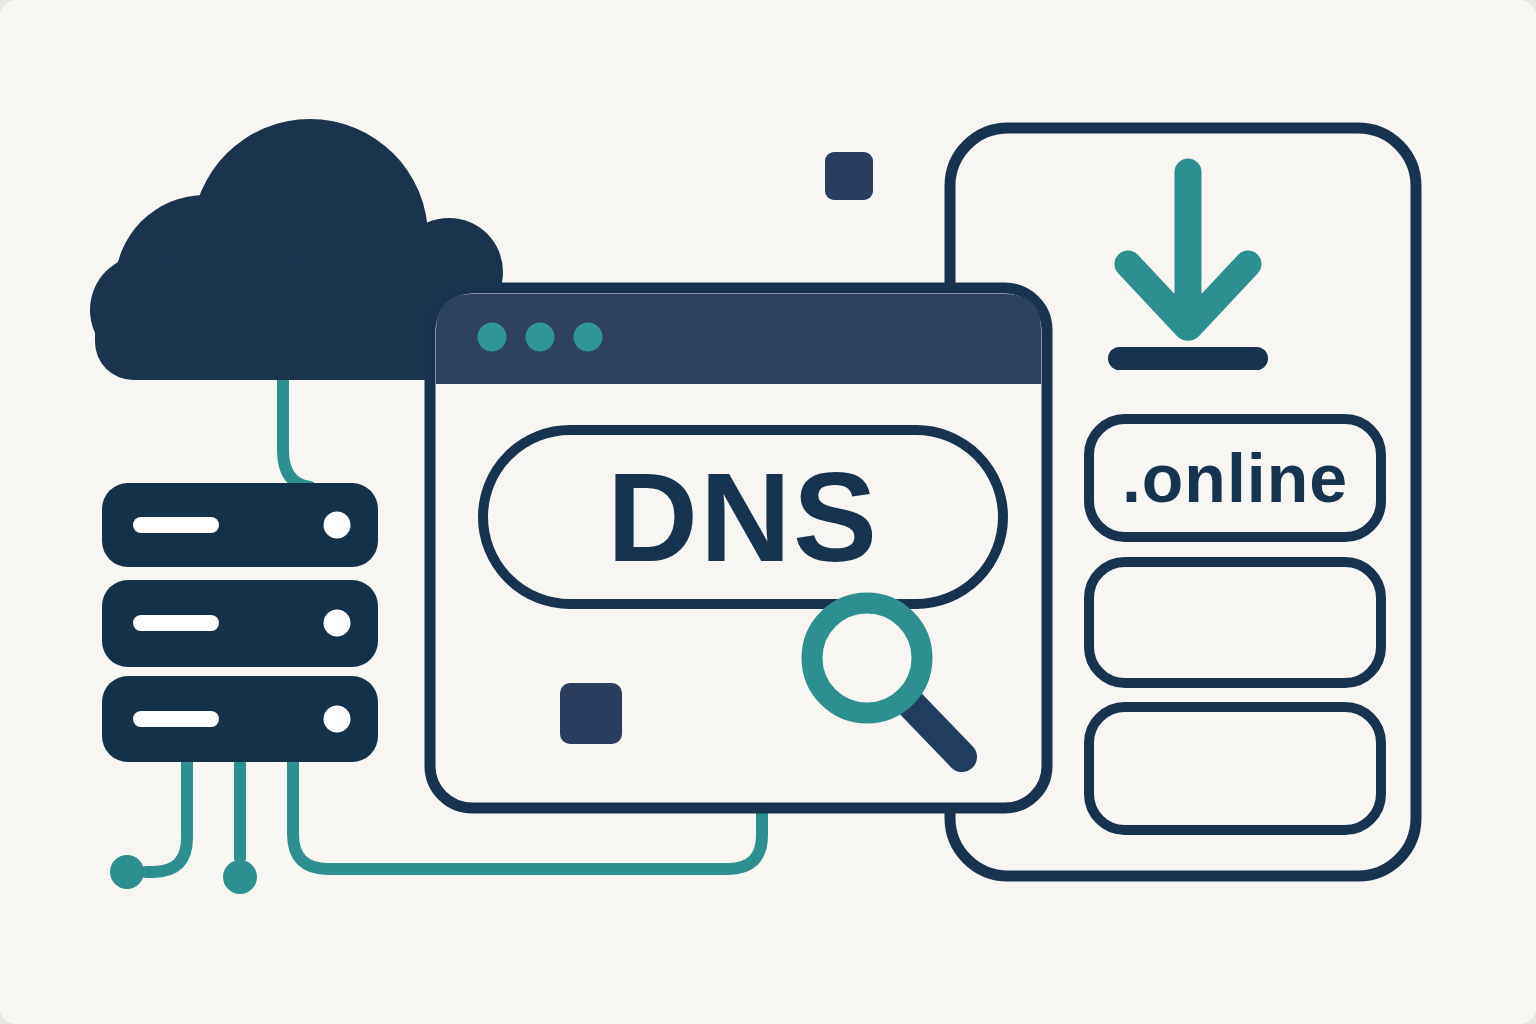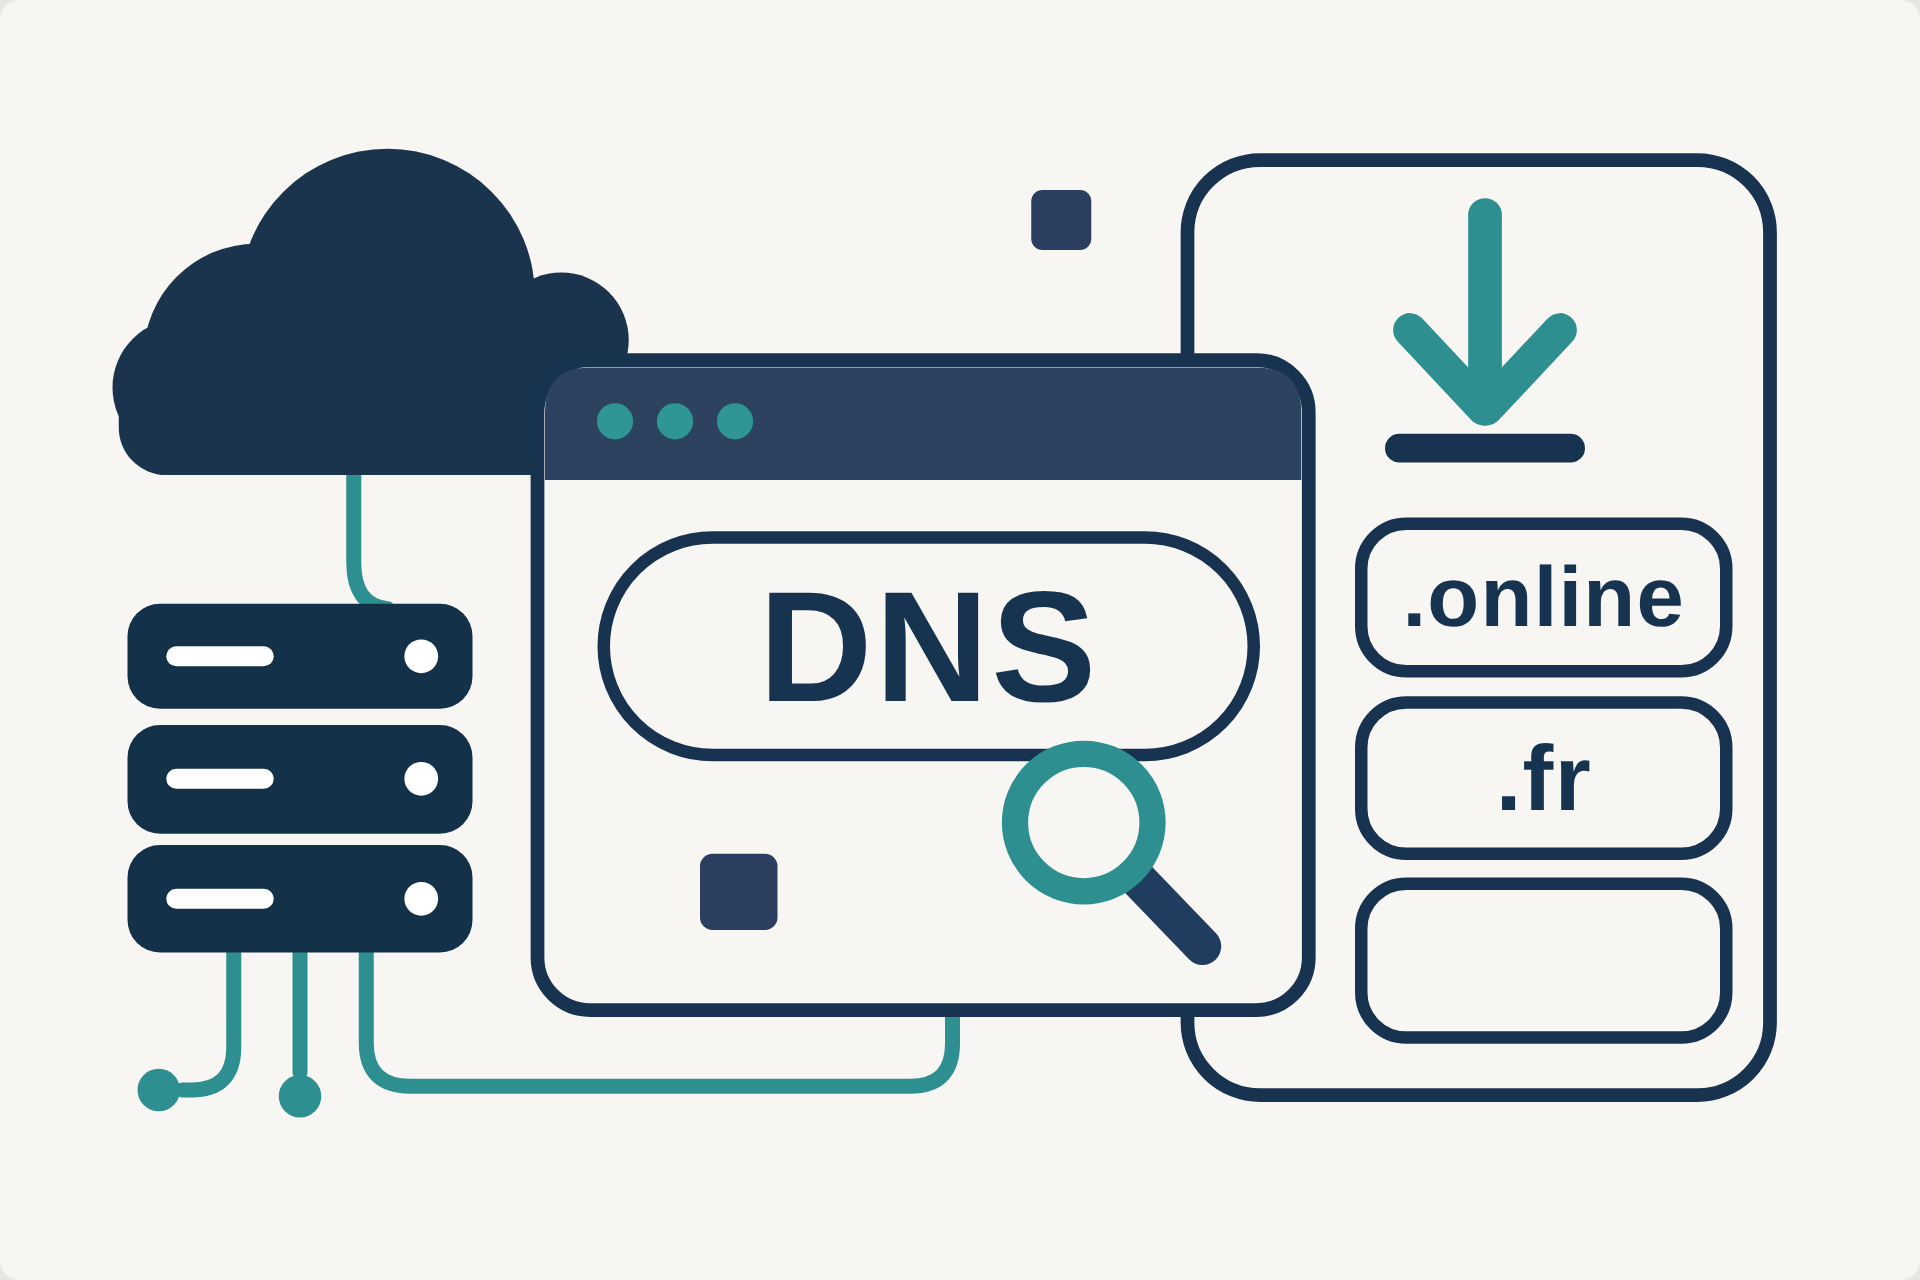--- a/index.html
+++ b/index.html
@@ -94,15 +94,14 @@
         <line x1="910" y1="703" x2="962" y2="757" stroke="#203c5e" stroke-width="30" stroke-linecap="round"></line>
         <circle cx="867" cy="658" r="55" fill="none" stroke="#2e8f90" stroke-width="21"></circle>
       </g>
     </g>
 
     <rect x="825" y="152" width="48" height="48" rx="9" fill="#2b3e5f"></rect>
   </svg>
 
   <div class="label dns-label">DNS</div>
   <div class="label tld-label tld-online">.online</div>
-  <div class="label tld-label tld-fr">.fr</div>
 
 </div>
 
 </body></html>

